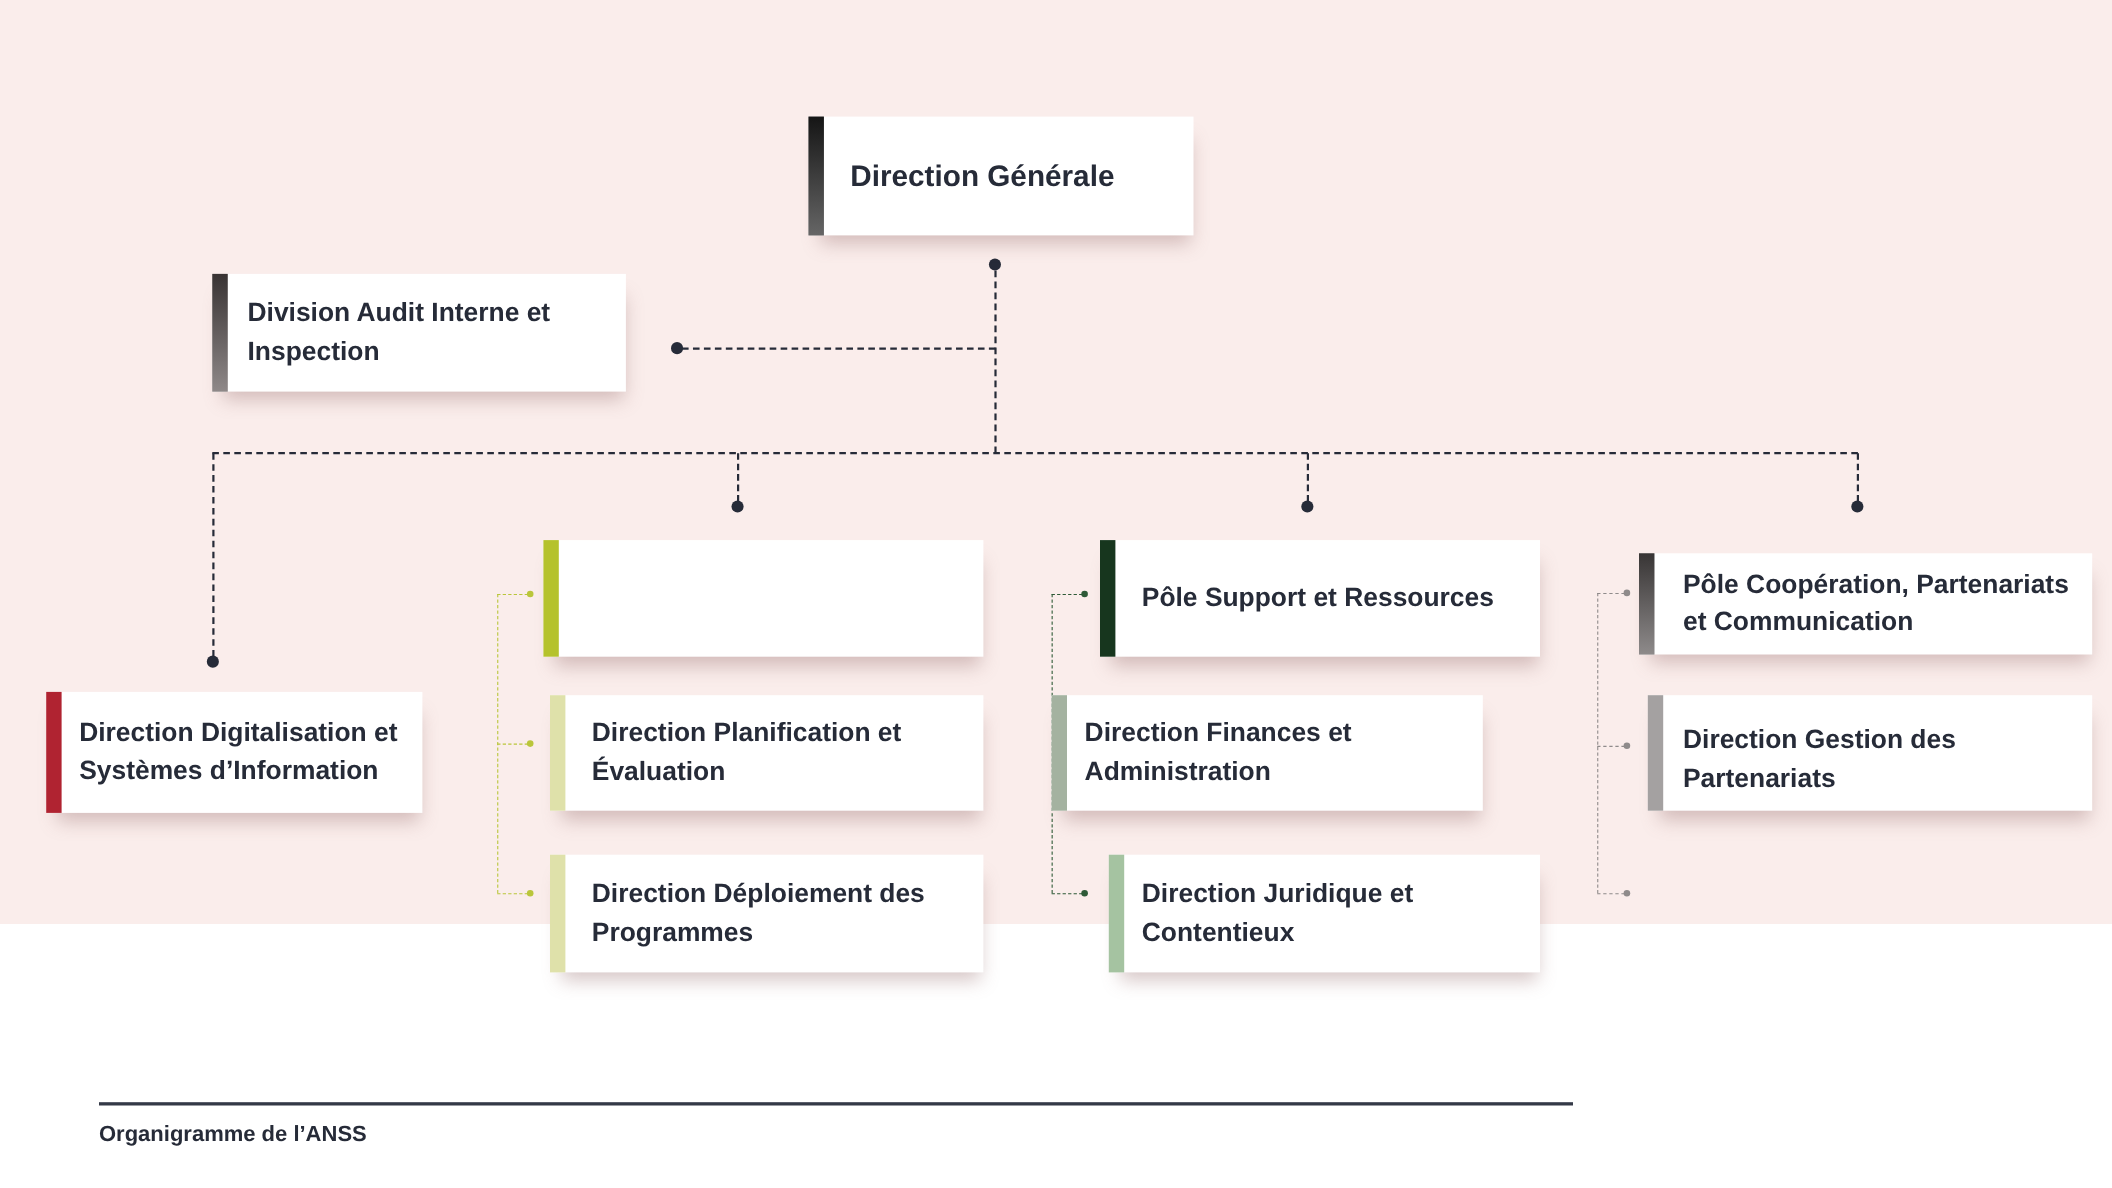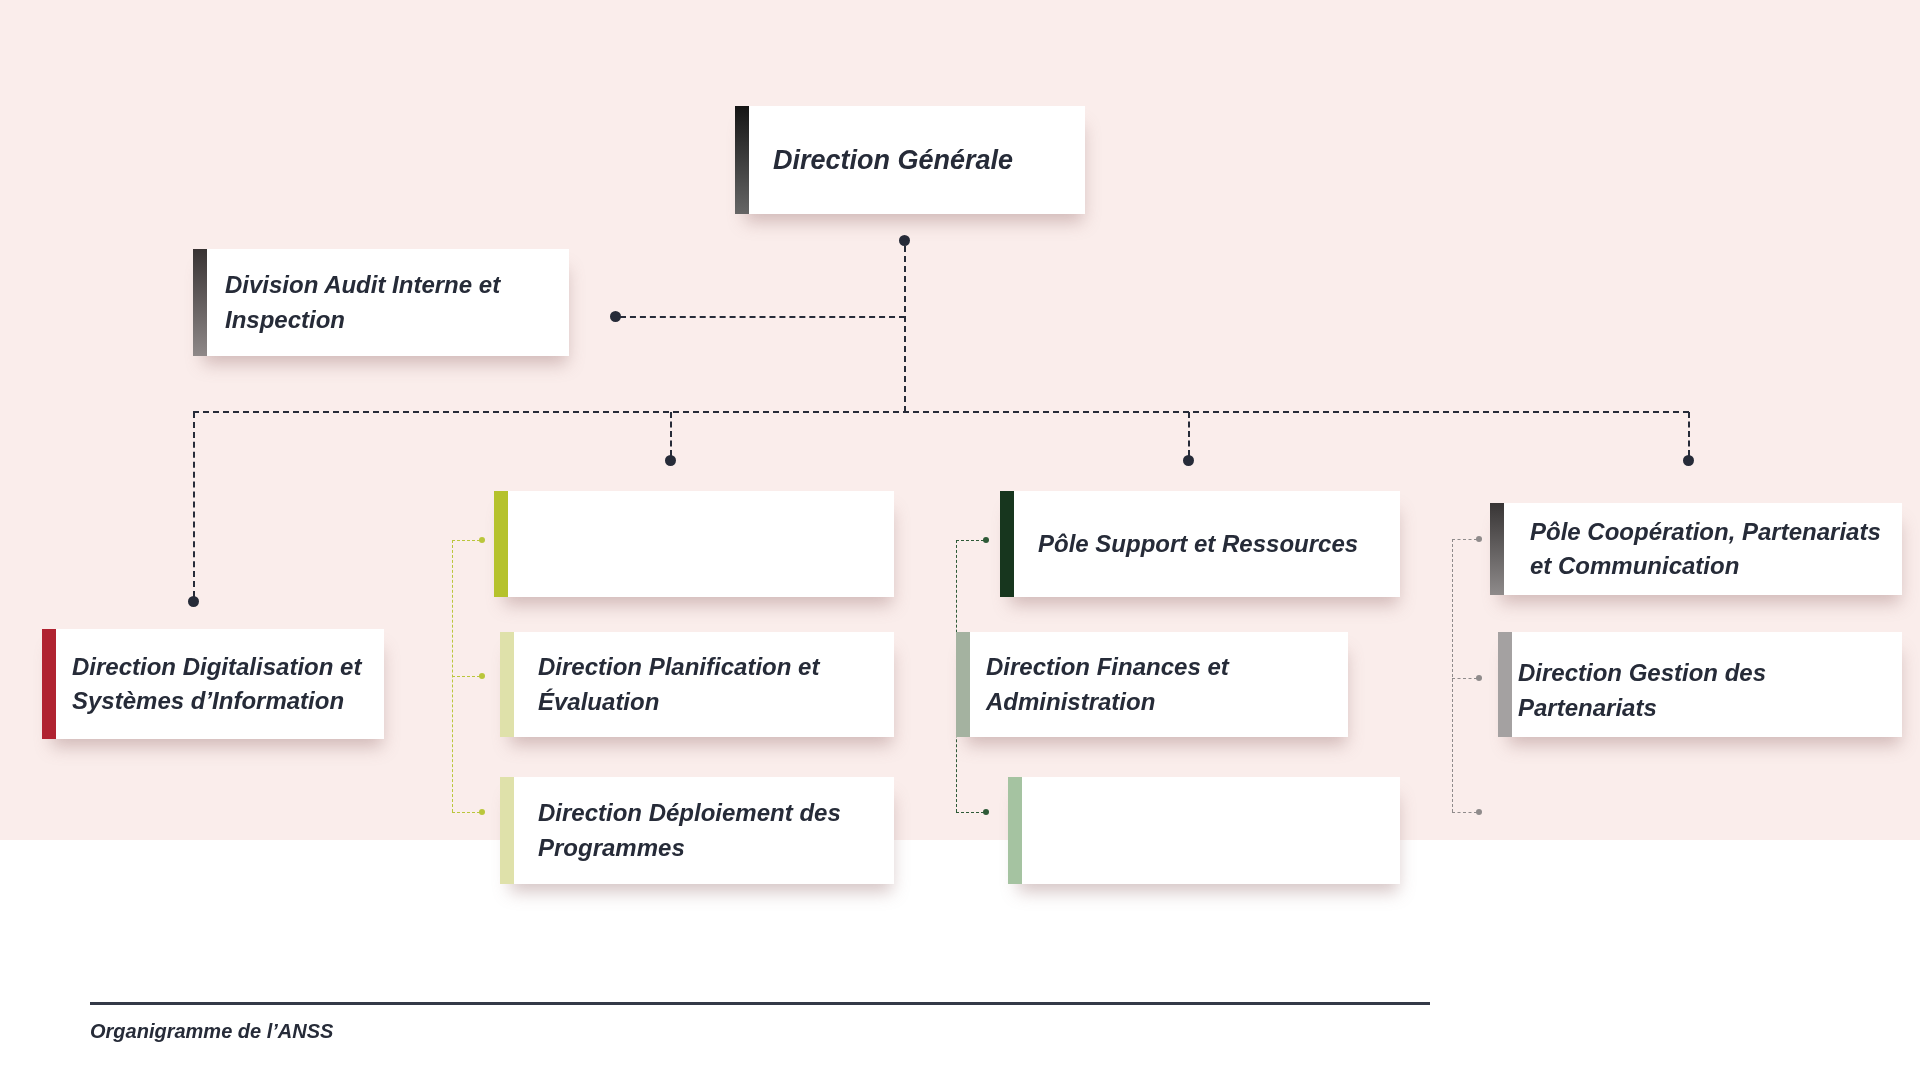--- a/index.html
+++ b/index.html
@@ -4,21 +4,20 @@
 <style>
   * { margin: 0; padding: 0; box-sizing: border-box; }
   html, body { width: 1920px; height: 1080px; overflow: hidden; }
   body { font-family: "Liberation Sans", sans-serif; }
 
   .canvas {
     position: relative;
     width: 1920px;
     height: 840px;
     background: #faedeb;
-    font-style: italic;
   }
 
   
   .node {
     position: absolute;
     background: #ffffff;
     box-shadow: 4px 14px 16px -6px rgba(146, 106, 106, 0.38);
     display: flex;
     align-items: center;
     z-index: 2;
@@ -156,31 +155,33 @@
   </div>
 
   <div class="node" style="left:956px; top:632px; width:392px; height:105px;">
     <span class="accent" style="background-color: rgb(164, 178, 160);"></span>
     <span class="label" style="padding-left:30px;">Direction Finances et
 Administration</span>
   </div>
 
   <div class="node" style="left:1008px; top:777px; width:392px; height:107px;">
     <span class="accent" style="background-color: rgb(165, 195, 161);"></span>
+    <span class="label" style="padding-left:30px;">Direction Juridique et
+Contentieux</span>
   </div>
 
   <div class="node" style="left:1490px; top:503px; width:412px; height:92px;">
     <span class="accent fade" style="background-color: rgb(93, 88, 88);"></span>
     <span class="label" style="padding-left:40px;">Pôle Coopération, Partenariats
 et Communication</span>
   </div>
 
   <div class="node" style="left:1498px; top:632px; width:404px; height:105px;">
     <span class="accent" style="background-color: rgb(164, 161, 161);"></span>
-    <span class="label" style="padding-left:20px;margin-top:12px;">Direction Gestion des
+    <span class="label" style="padding-left:32px;margin-top:12px;">Direction Gestion des
 Partenariats</span>
   </div>
 
 
   <div class="footer-rule" style="background-color: rgb(52, 57, 71);"></div>
   <div class="footer-caption">Organigramme de l’ANSS</div>
 
 </div>
 
 </body></html>

